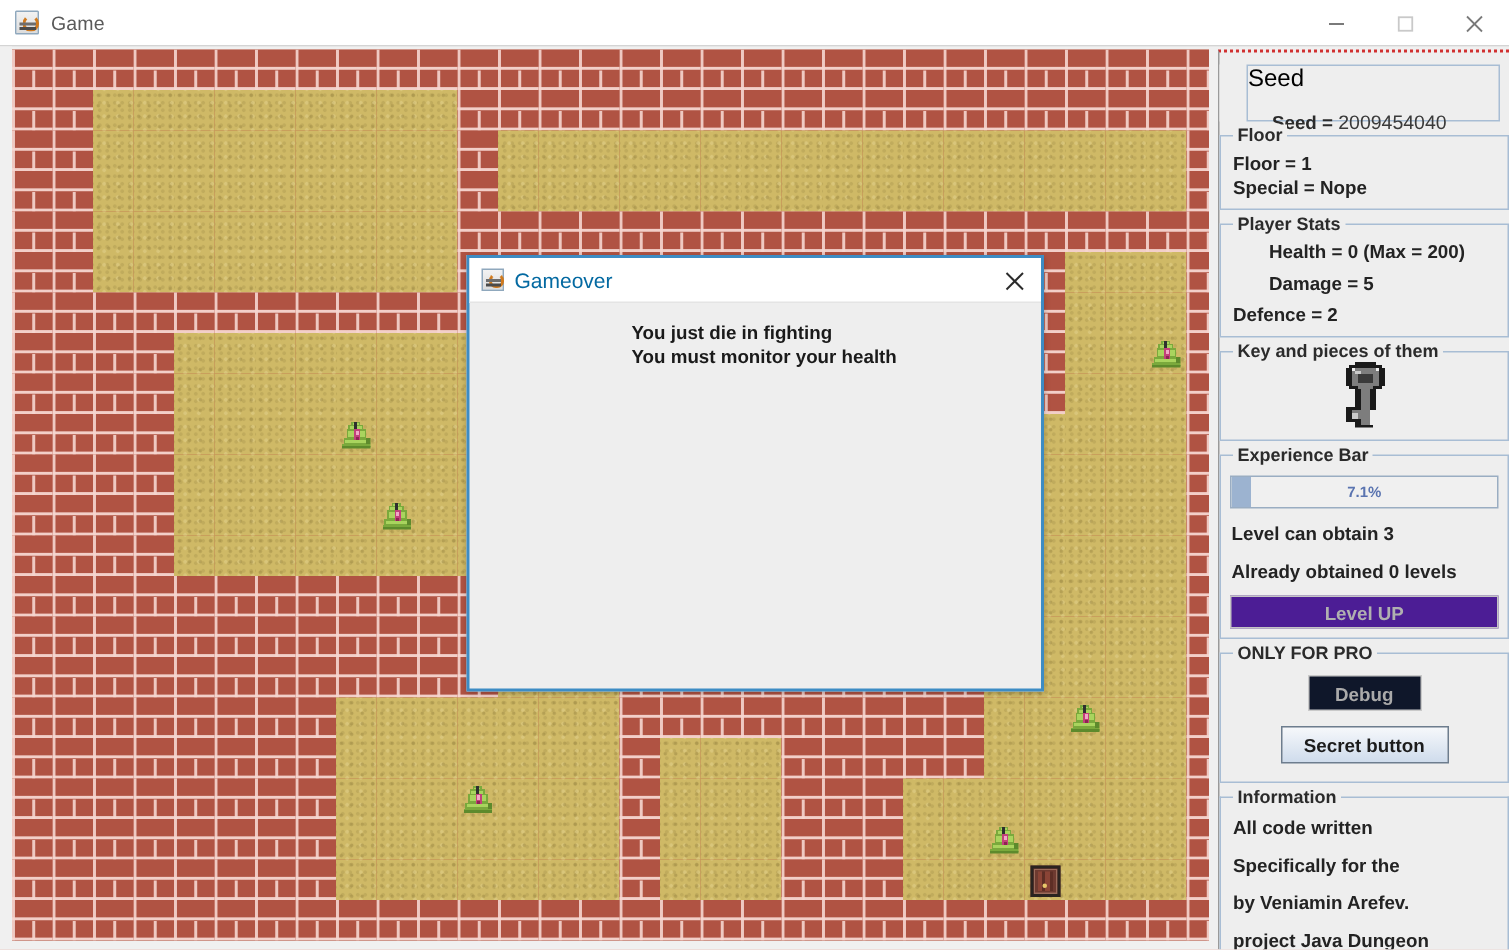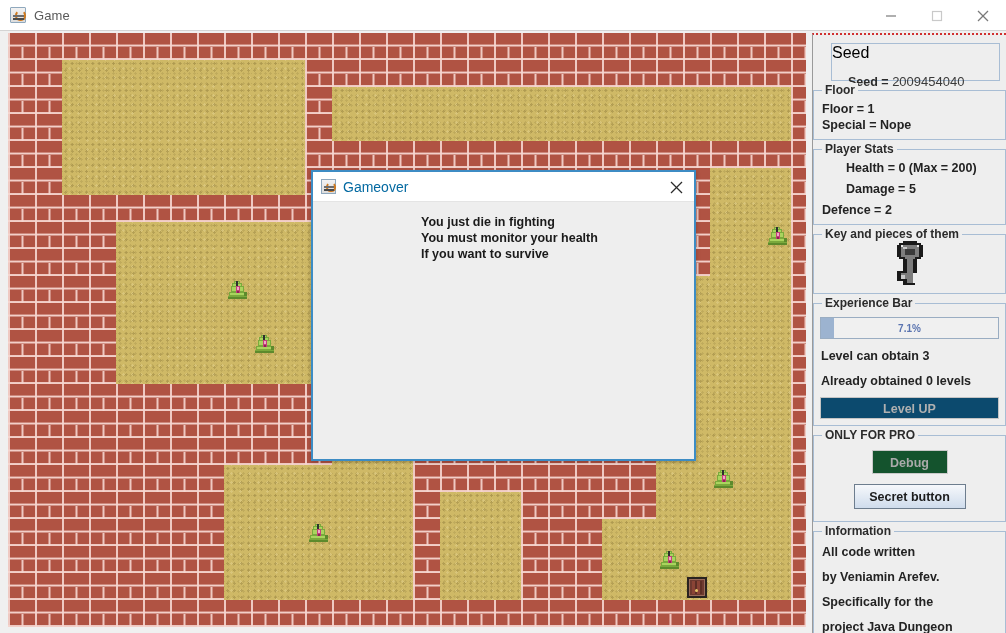--- a/index.html
+++ b/index.html
@@ -223,30 +223,30 @@
 
   
   .btn {
     display: block;
     width: 100%;
     height: 22px;
     font-family: "Liberation Sans", sans-serif;
     font-size: 12.5px;
     font-weight: bold;
     color: #b0b0b0;
-    background: #0c4a6e;
+    background: #4c1d95;
     border: 1px solid #c4c4c4;
     text-align: center;
     line-height: 20px;
     cursor: default;
   }
   #levelup-btn { margin: 8px 1px 0 1px; width: calc(100% - 2px); }
   #debug-btn {
     width: 76px; height: 24px; margin: 10px auto 0 auto;
-    color: #aaaaaa; background: #14532d; border: 1px solid #c9c9c9;
+    color: #aaaaaa; background: #0f172a; border: 1px solid #c9c9c9;
     line-height: 22px;
   }
   #secret-btn {
     width: 112px; height: 25px; margin: 10px auto 10px auto;
     color: #1c1c1c;
     background: linear-gradient(#f6f8fb, #cfdcec);
     border: 1px solid #6d7d8e;
     line-height: 23px;
     font-weight: bold;
   }
@@ -1330,39 +1330,38 @@
       <div class="group-body" style="padding:4px 5px 2px 5px;">
         <button class="btn" id="debug-btn">Debug</button>
         <button class="btn" id="secret-btn">Secret button</button>
       </div>
     </div>
 
     <div class="group titled" style="border-bottom:none;">
       <span class="glabel">Information</span>
       <div id="info-body">
           <div class="panel-line">All code written</div>
+          <div class="panel-line">Specifically for the</div>
           <div class="panel-line">by Veniamin Arefev.</div>
-          <div class="panel-line">Specifically for the</div>
           <div class="panel-line">project Java Dungeon</div>
         </div>
     </div>
 
   </div>
 
   <div id="dialog" style="border-color: rgb(61, 140, 196);">
     <div id="dialog-title">
       <span class="dlg-icon"></span>
       <span class="dlg-title-text">Gameover</span>
       <div id="dialog-close">
         <svg width="15" height="15" viewBox="0 0 15 15">
           <line x1="2" y1="2" x2="13" y2="13" stroke="#2b2b2b" stroke-width="1.3"></line>
           <line x1="13" y1="2" x2="2" y2="13" stroke="#2b2b2b" stroke-width="1.3"></line>
         </svg>
       </div>
     </div>
     <div id="dialog-body">
         <div class="dlg-line">You just die in fighting</div>
         <div class="dlg-line">You must monitor your health</div>
-        <div class="dlg-line">If you want to survive</div>
       </div>
   </div>
 
 </div>
 
 </body></html>

